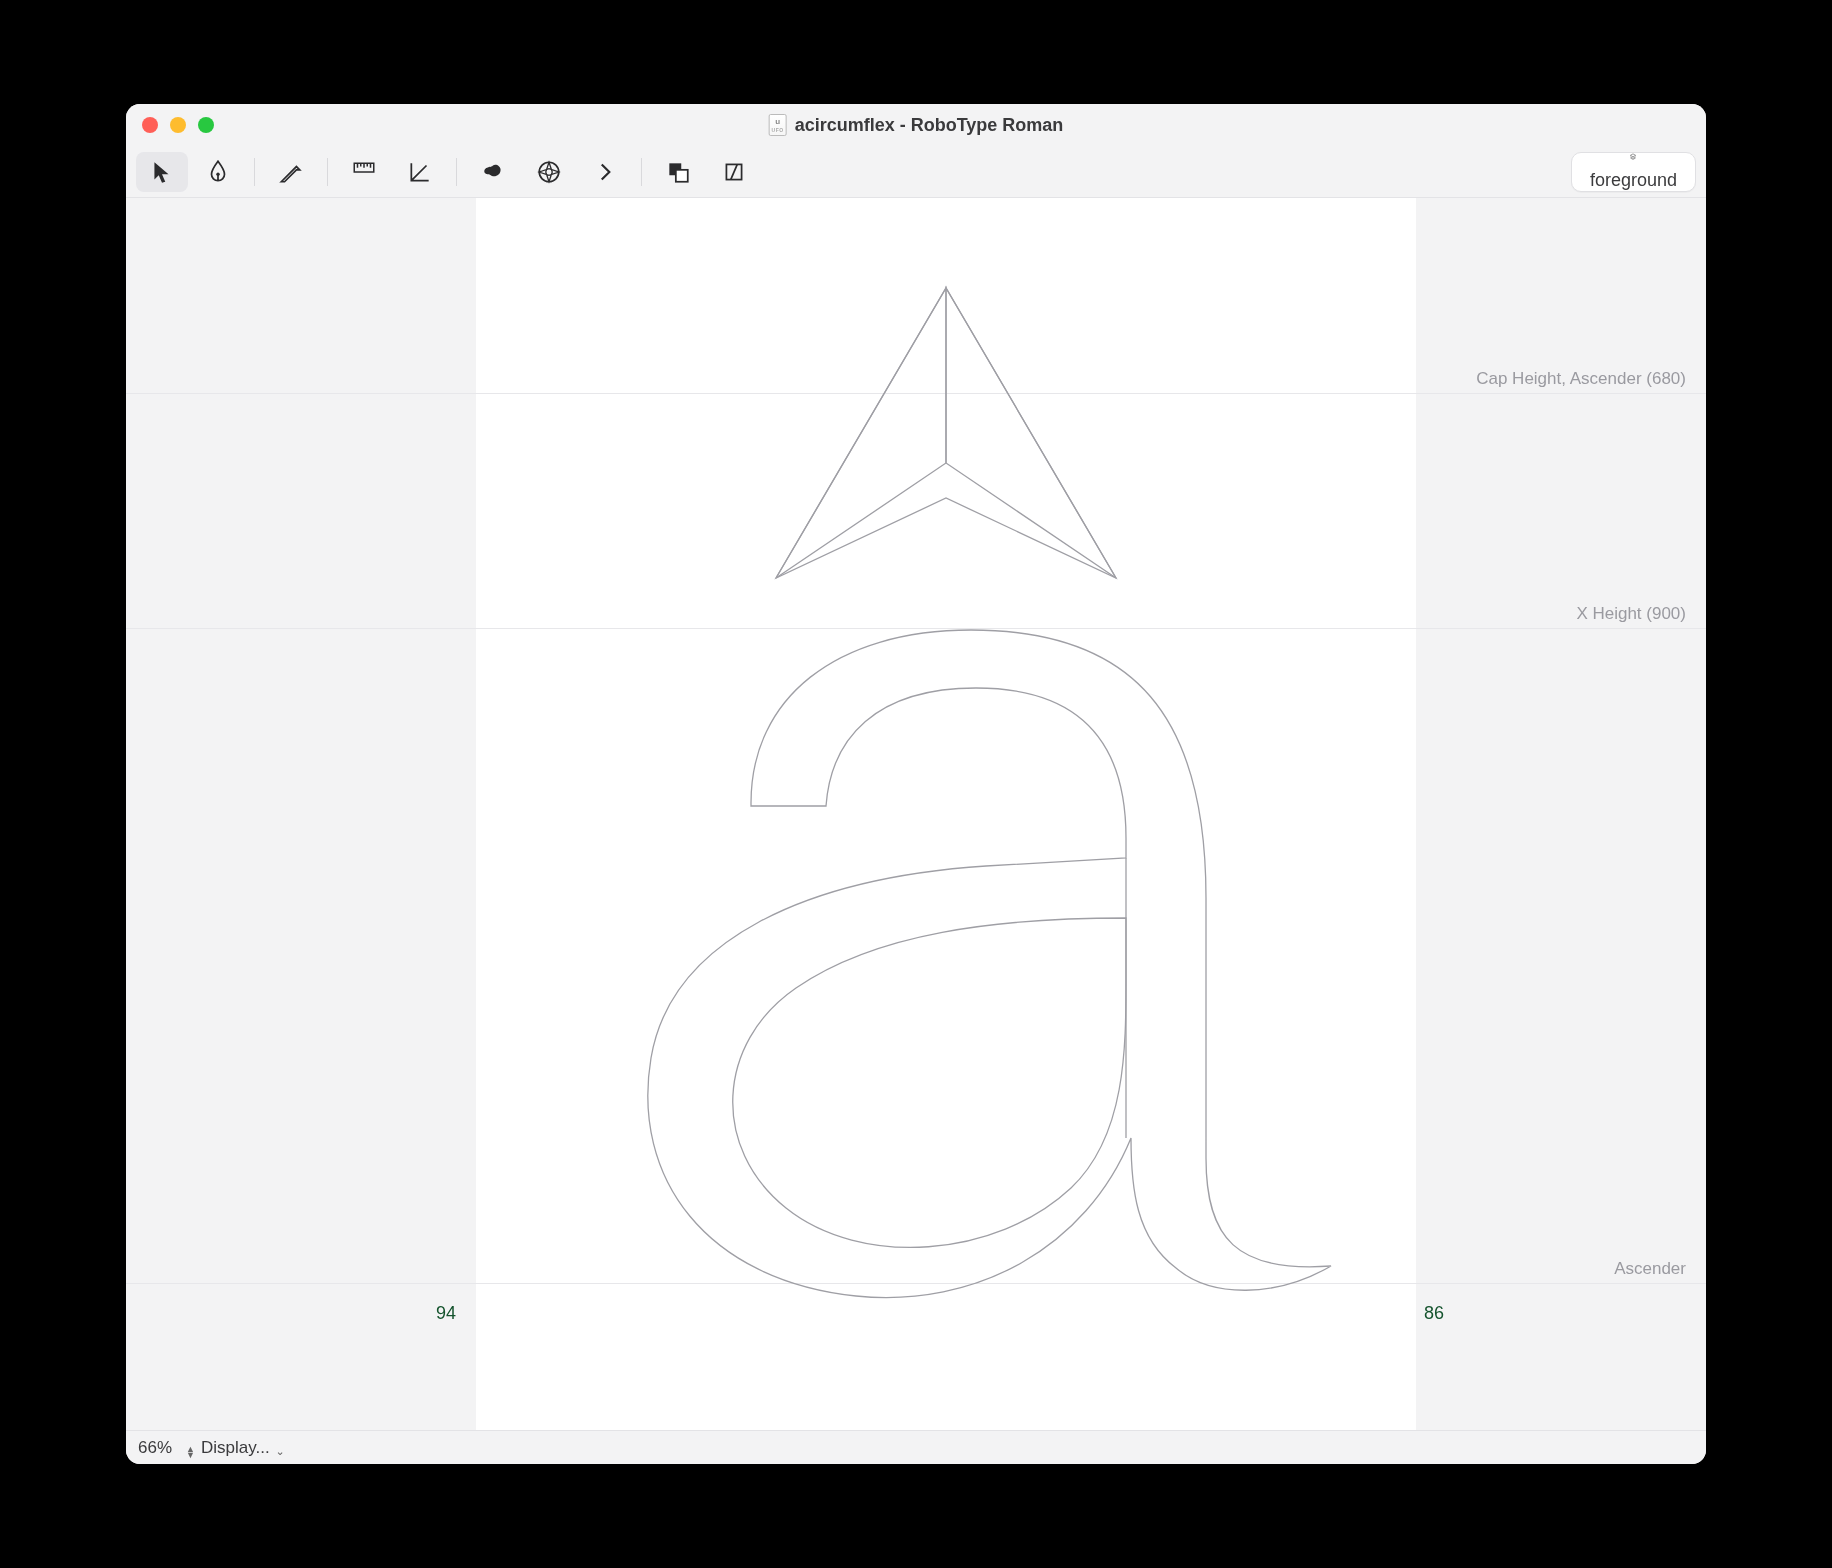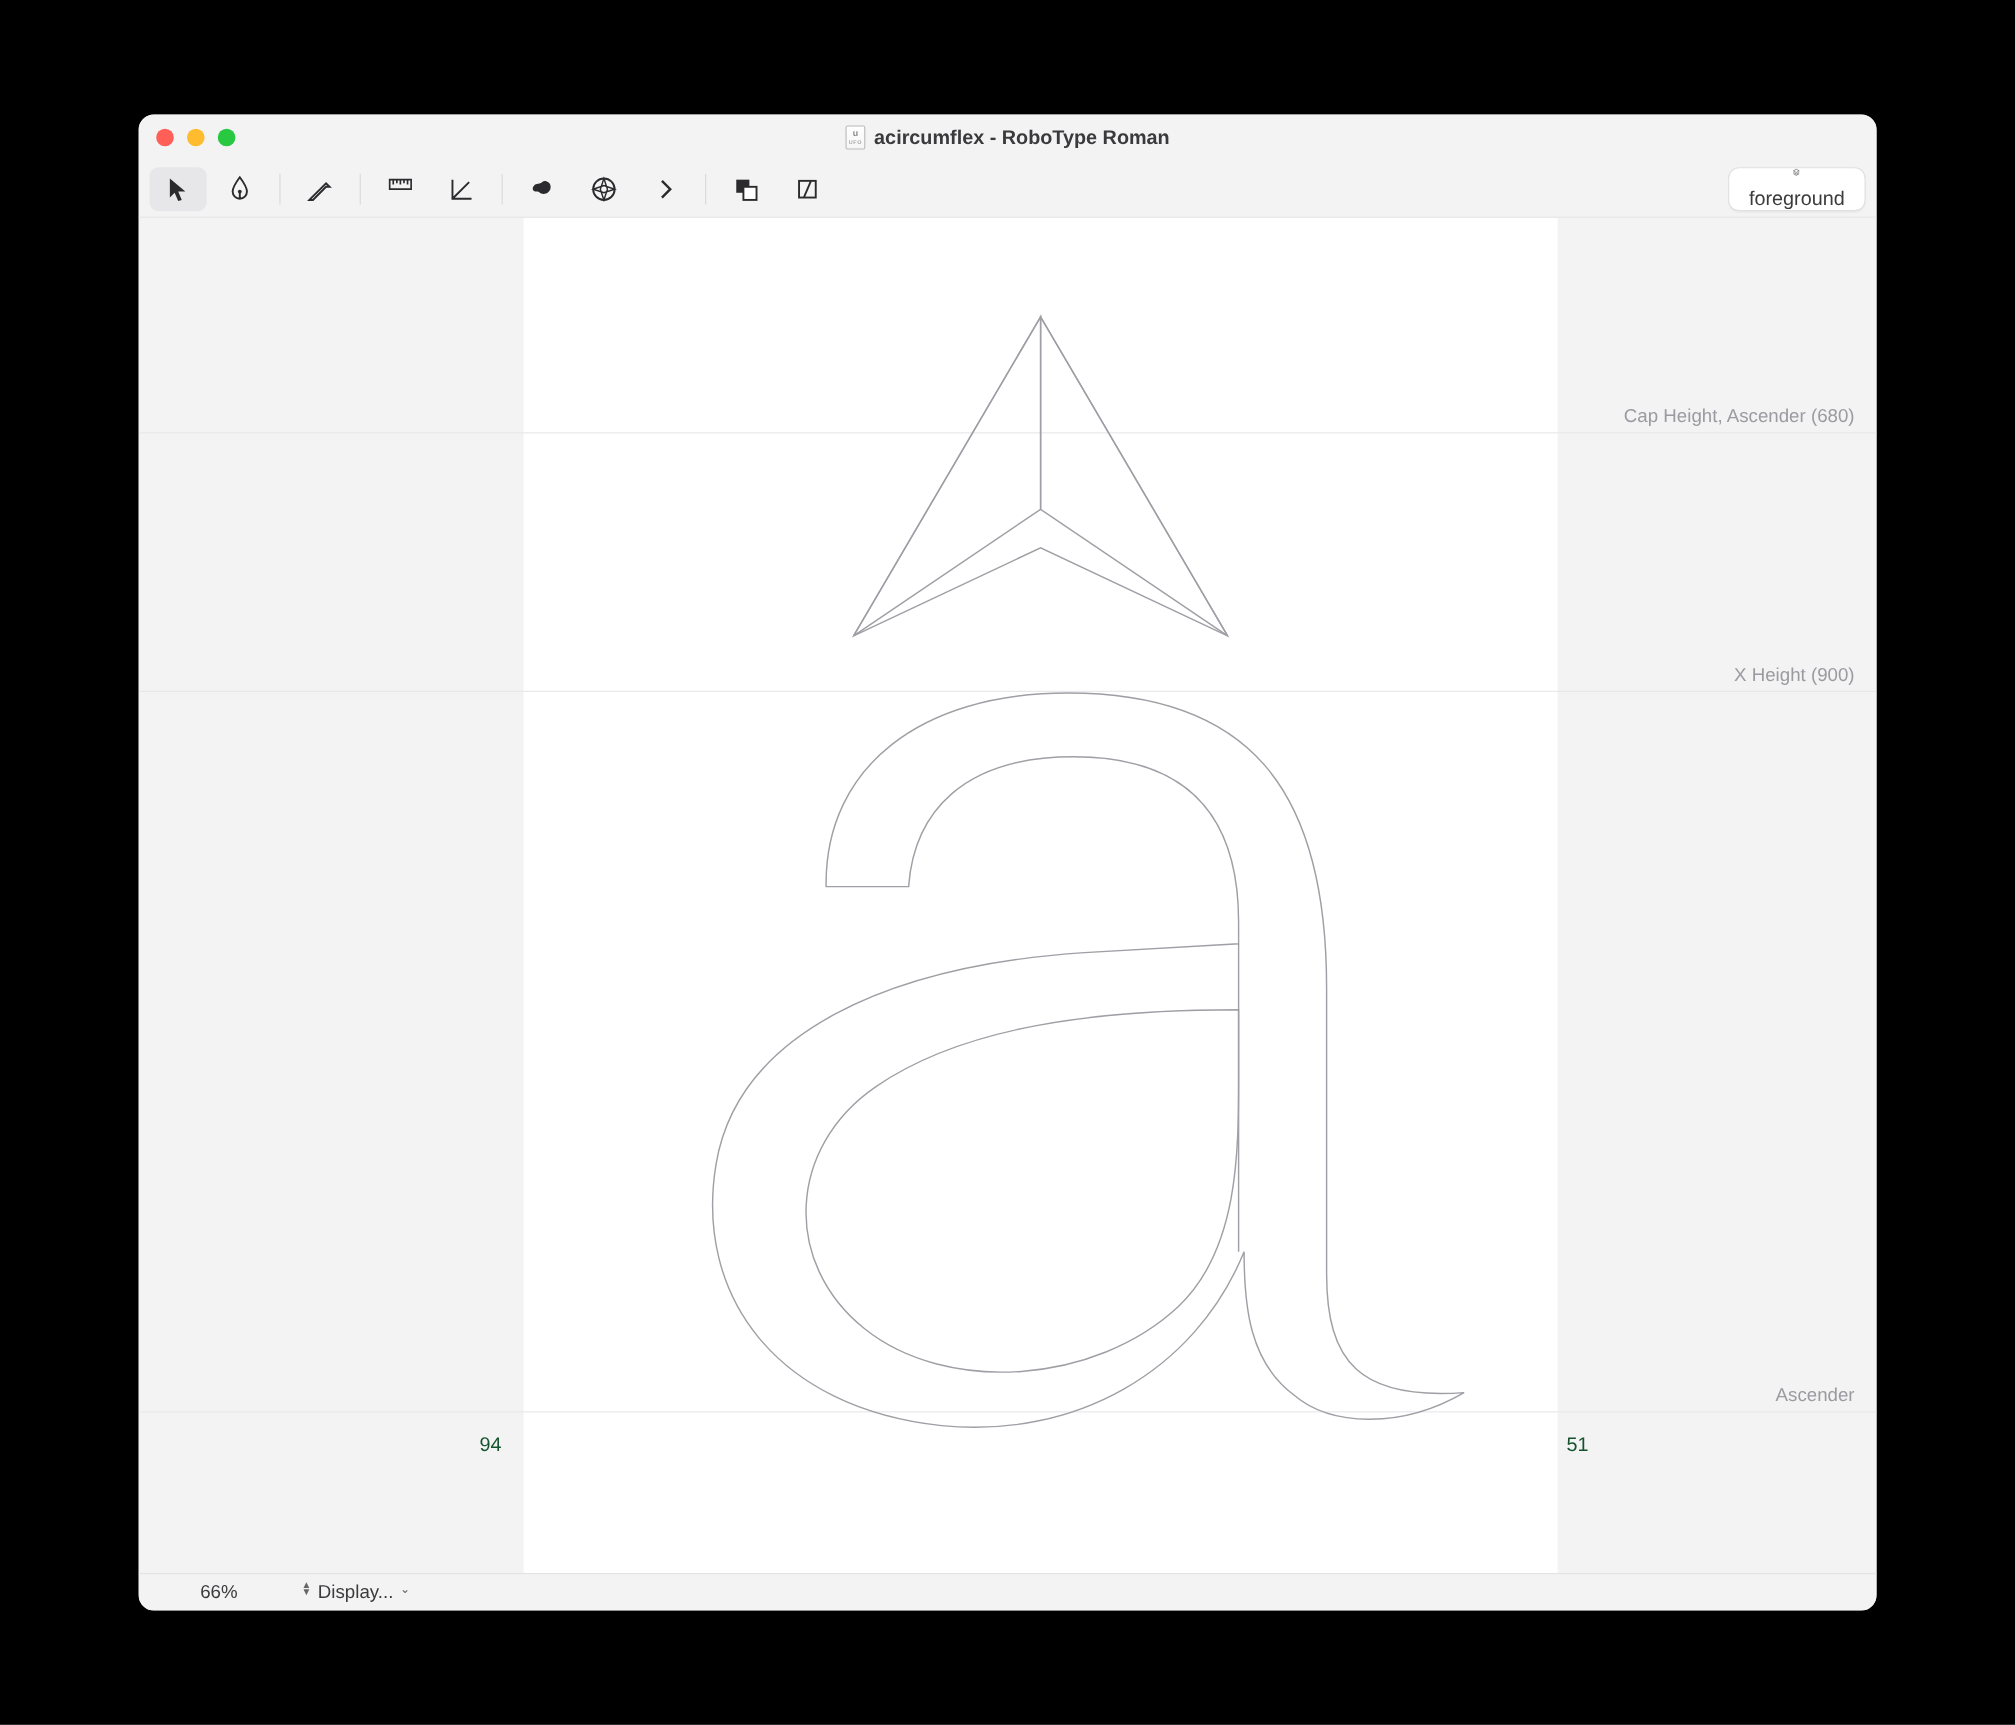--- a/index.html
+++ b/index.html
@@ -129,21 +129,21 @@
       height: 34px;
       border-top: 1px solid #e3e3e6;
       display: flex;
       align-items: center;
       gap: 14px;
       padding: 0 12px;
       font-size: 17px;
       color: #3b3b3d;
       background: #f3f3f4;
     }
-    .status-seg { display: flex; align-items: flex-start; gap: 6px; margin-left: 44px; }
+    .status-seg { display: flex; align-items: flex-end; gap: 6px; }
     .updown {
       display: inline-flex; flex-direction: column; line-height: 6px;
       font-size: 9px; color: #666;
     }
     .chev-down { font-size: 11px; color: #666; }
   </style>
 </head>
 <body>
 
 <div class="window">
@@ -233,21 +233,21 @@
     <div class="metric-line" style="top:195px"></div>
     <div class="metric-label" style="top:195px">Cap Height, Ascender (680)</div>
 
     <div class="metric-line" style="top:430px"></div>
     <div class="metric-label" style="top:430px">X Height (900)</div>
 
     <div class="metric-line" style="top:1085px"></div>
     <div class="metric-label" style="top:1085px">Ascender</div>
 
     <div class="sb-label" style="left:310px">94</div>
-    <div class="sb-label" style="left:1298px">51</div>
+    <div class="sb-label" style="left:1298px">86</div>
 
     <svg class="glyph-svg" viewBox="0 0 940 1240">
       <g fill="none" stroke="#9f9fa5" stroke-width="1.3">
 
         <path d="M300 380 L470 265 L470 90 Z"></path>
         <path d="M640 380 L470 265 L470 90 Z"></path>
         <path d="M300 380 L470 90 L640 380 L470 300 Z"></path>
 
         <path d="M275 605
                  C275 500 360 432 495 432

